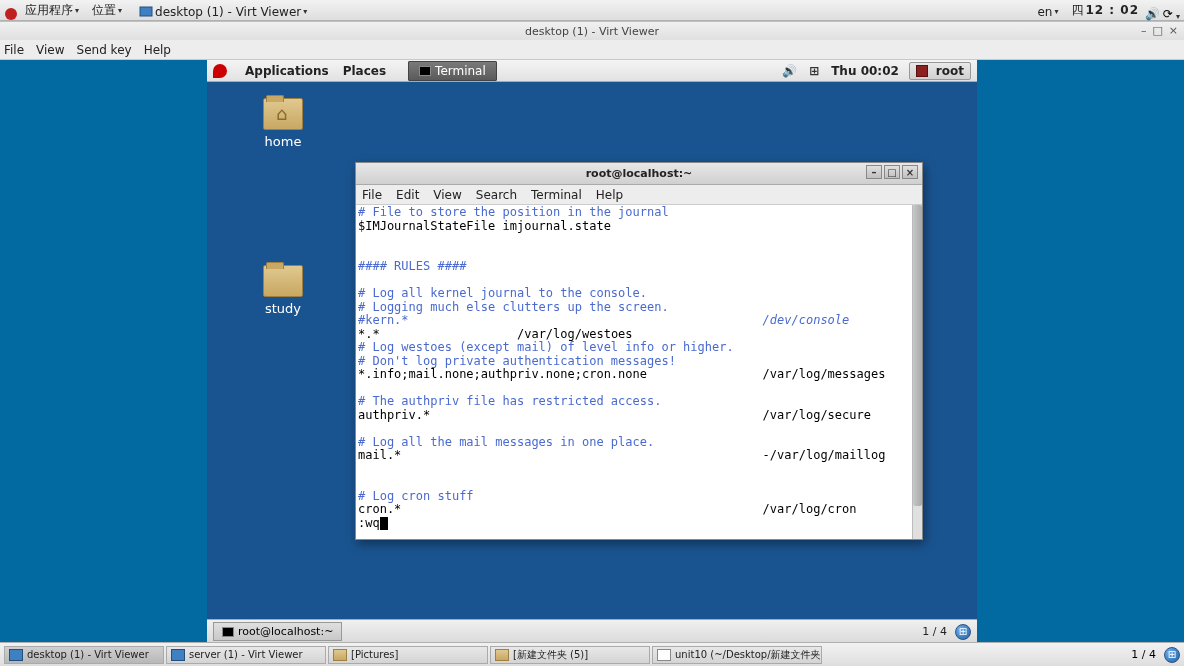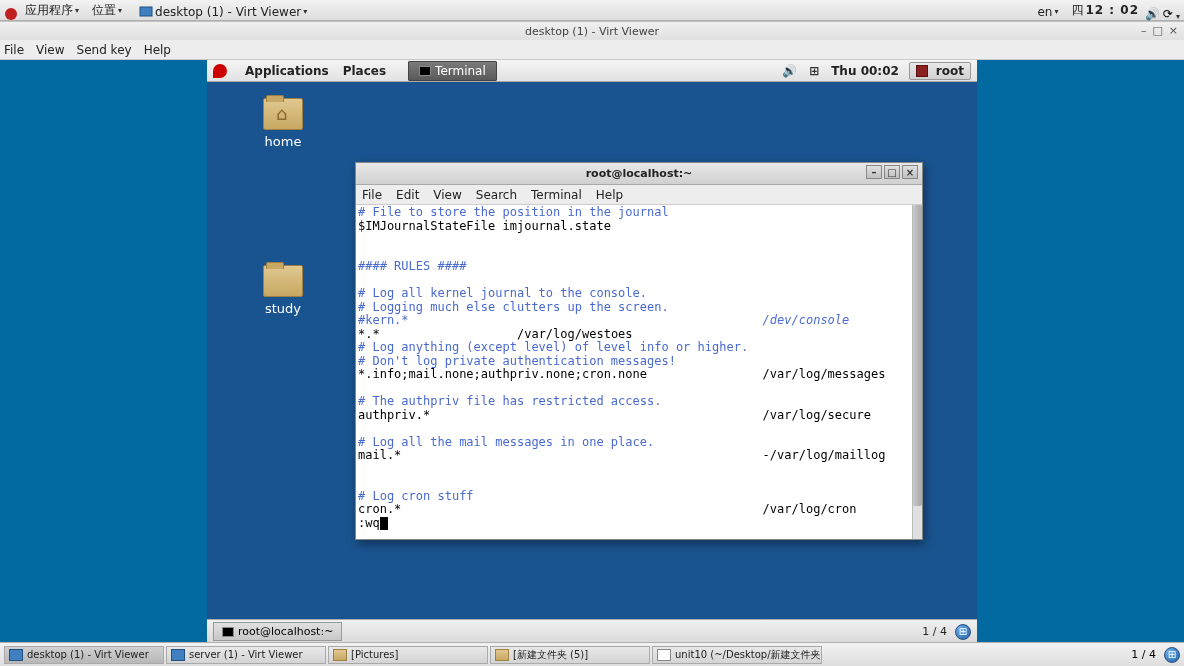--- a/index.html
+++ b/index.html
@@ -193,21 +193,21 @@
 <pre><span class="c"># File to store the position in the journal</span>
 <span class="k">$IMJournalStateFile imjournal.state</span>
 <span></span>
 <span></span>
 <span class="c">#### RULES ####</span>
 <span></span>
 <span class="c"># Log all kernel journal to the console.</span>
 <span class="c"># Logging much else clutters up the screen.</span>
 <span class="c">#kern.*</span><span class="c">                                                 </span><span class="d">/dev/console</span>
 <span class="k">*.*</span>                   <span class="k">/var/log/westoes</span>
-<span class="c"># Log anything (except level) of level info or higher.</span>
+<span class="c"># Log westoes (except mail) of level info or higher.</span>
 <span class="c"># Don't log private authentication messages!</span>
 <span class="k">*.info;mail.none;authpriv.none;cron.none</span>                <span class="k">/var/log/messages</span>
 <span></span>
 <span class="c"># The authpriv file has restricted access.</span>
 <span class="k">authpriv.*</span>                                              <span class="k">/var/log/secure</span>
 <span></span>
 <span class="c"># Log all the mail messages in one place.</span>
 <span class="k">mail.*</span>                                                  <span class="k">-/var/log/maillog</span>
 <span></span>
 <span></span>

